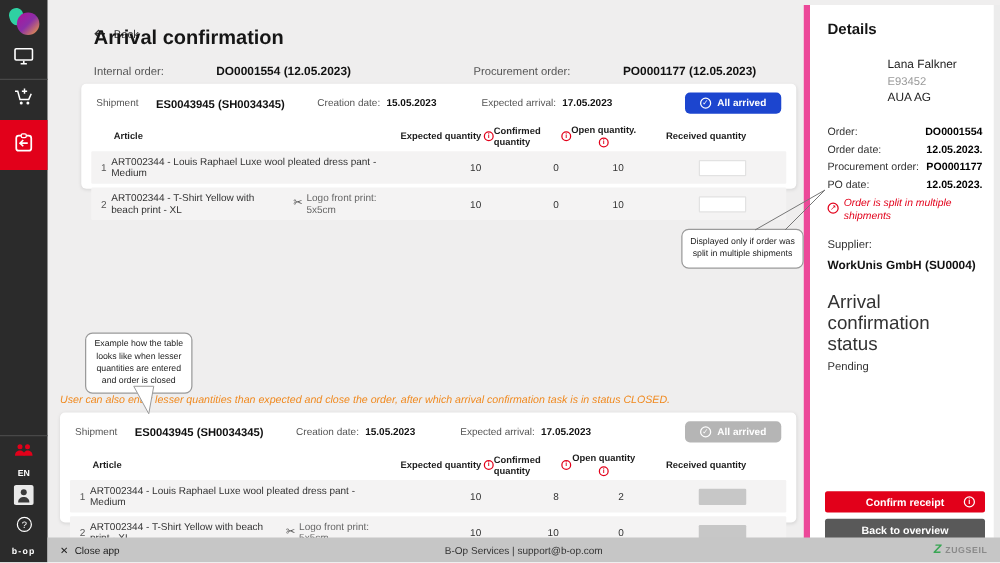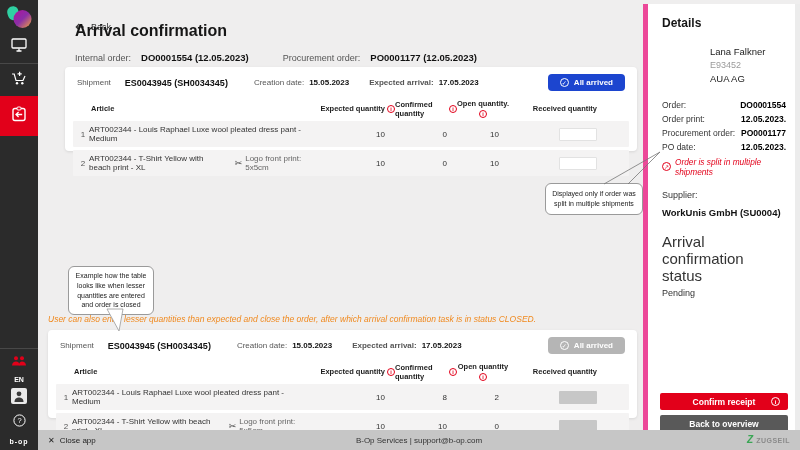--- a/index.html
+++ b/index.html
@@ -14,32 +14,32 @@
   .side-divider { width:38px; border-top:1px solid #484848; }
   .side-bottom { margin-top:auto; display:flex; flex-direction:column; align-items:center; width:38px; }
   .side-bottom .nav-item { height:24px; }
   .lang { color:#fff; font-size:7px; font-weight:bold; padding:3px 0; }
   .bop-brand { color:#fff; font-size:7px; font-weight:bold; letter-spacing:1px; padding:4px 0 5px 0; }
 
   
   .main { position:absolute; left:38px; top:0; width:605px; height:430px; }
   .back-row { position:absolute; left:37px; top:22px; display:flex; align-items:center; gap:6px; font-size:9px; color:#333; cursor:pointer; }
   .page-title { position:absolute; left:37px; top:22px; font-size:16px; font-weight:bold; color:#161616; }
-  .order-row { position:absolute; left:37px; top:52px; display:flex; align-items:baseline; font-size:9px; color:#555; }
+  .order-row { position:absolute; left:37px; top:52px; display:flex; align-items:baseline; font-size:9px; color:#555;gap:32px; }
   .order-row b { font-size:9.5px; color:#111; margin-left:10px; }
   .order-row .gap { width:34px; }
 
   .card { position:absolute; background:#fff; border-radius:4px; box-shadow:0 1px 3px rgba(0,0,0,.10); }
   .card1 { left:27px; top:67px; width:572px; height:84px; }
   .card2 { left:10px; top:330px; width:589px; height:88px; }
 
   .ship-row { display:flex; align-items:center; padding:7px 12px 3px 12px; font-size:8px; color:#555; }
   .ship-value { font-weight:bold; font-size:9px; color:#111; margin-left:14px; }
   .lbl2 { margin-left:26px; }
-  .lbl3 { margin-left:20px;font-weight:bold; }
+  .lbl3 { margin-left:36px; }
   .bold-val { font-weight:bold; color:#111; margin-left:5px; }
   .btn-arrived { margin-left:auto; display:flex; align-items:center; gap:5px; background:#1c45cf; color:#fff; font-size:8px; font-weight:bold; padding:4px 12px; border-radius:4px; border:none; cursor:pointer; }
   .card2 .btn-arrived { background:#b5b5b5; cursor:default; }
   .circle-check { width:9px; height:9px; border:1px solid #fff; border-radius:50%; display:inline-flex; align-items:center; justify-content:center; font-size:6px; font-family:"DejaVu Sans",sans-serif; }
 
   .thead { display:flex; align-items:center; padding:5px 40px 3px 12px; font-size:7.5px; font-weight:bold; color:#1d1d1d; }
   .col-article { flex:1; padding-left:14px; }
   .colh { display:flex; justify-content:flex-end; align-items:center; gap:2px; }
   .w-exp { width:88px; } .w-conf { width:62px; } .w-open { width:52px;flex-direction:column; } .w-recv { width:88px; }
   .info-i { width:8px; height:8px; min-width:8px; border:1px solid #e2001a; border-radius:50%; color:#e2001a; font-size:5.5px; font-style:normal; display:inline-flex; align-items:center; justify-content:center; cursor:pointer; }
@@ -320,21 +320,21 @@
       <div>Lana Falkner</div>
       <div class="user-id">E93452</div>
       <div>AUA AG</div>
     </div>
     <div class="pairs">
       <div class="pair">
           <span>Order:</span>
           <b>DO0001554</b>
         </div>
       <div class="pair">
-          <span>Order print:</span>
+          <span>Order date:</span>
           <b>12.05.2023.</b>
         </div>
       <div class="pair">
           <span>Procurement order:</span>
           <b>PO0001177</b>
         </div>
       <div class="pair">
           <span>PO date:</span>
           <b>12.05.2023.</b>
         </div>

